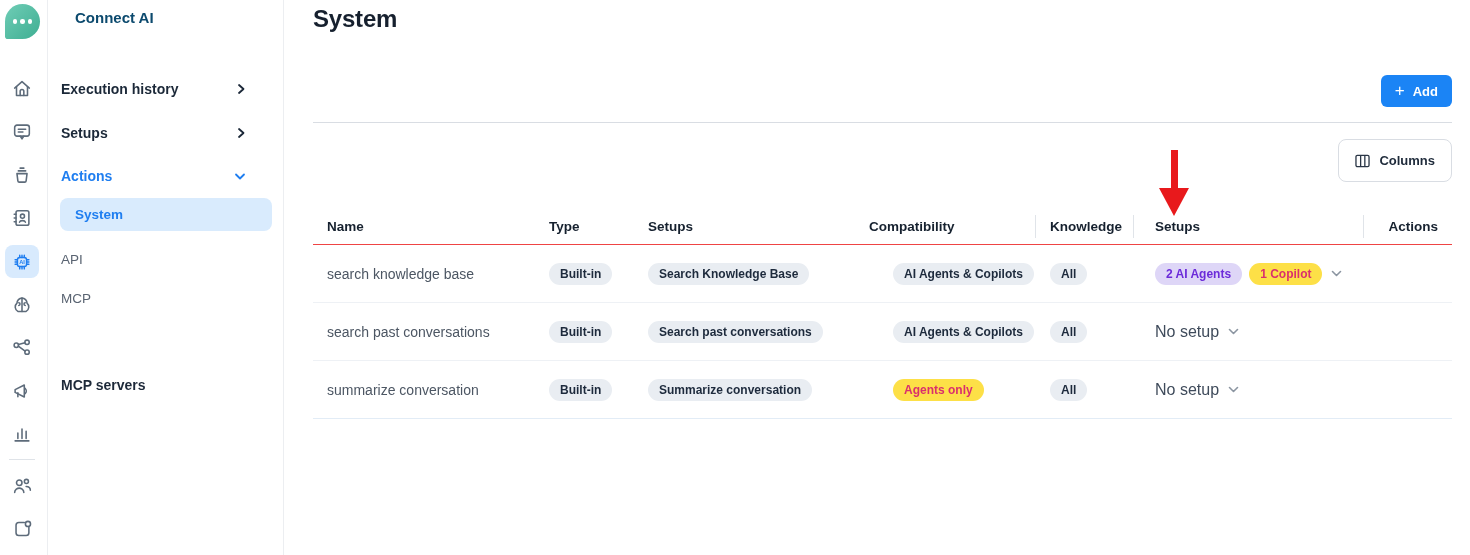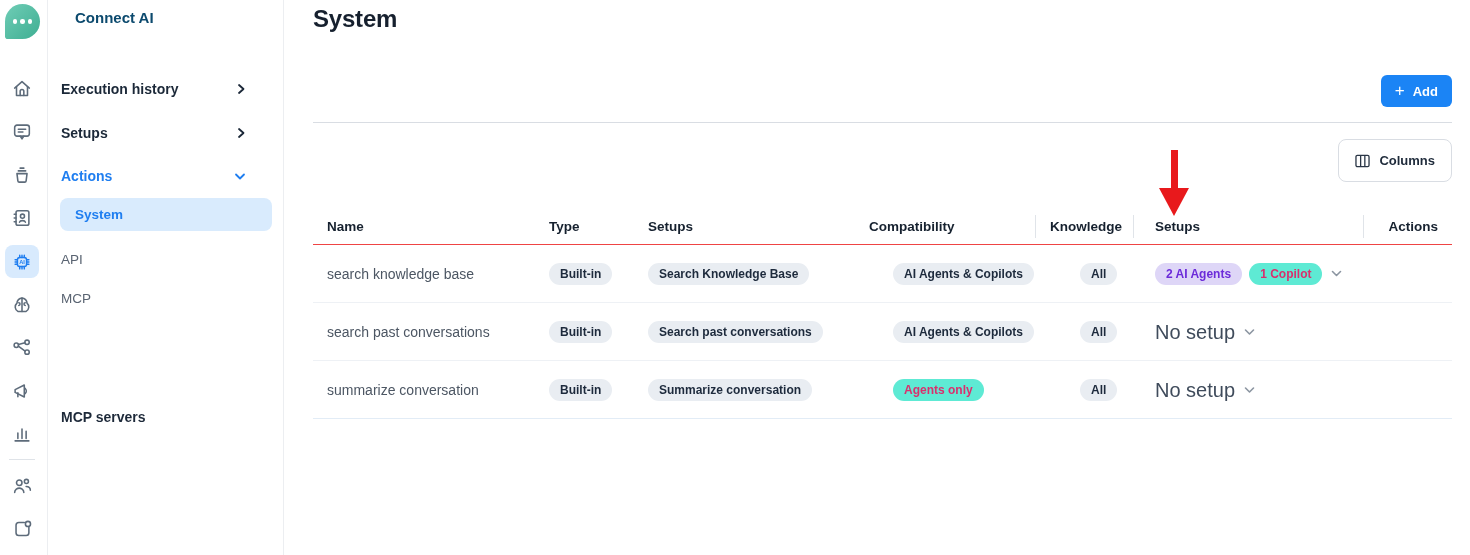--- a/index.html
+++ b/index.html
@@ -21,21 +21,21 @@
   .rail-divider { position:absolute; top:459px; left:9px; width:26px; border-top:1px solid #dfe3e8; }
 
   
   .sidebar { position:absolute; left:48px; top:0; bottom:0; width:236px; border-right:1px solid #eceef1; background:#fff; }
   .brand { position:absolute; left:27px; top:9px; font-weight:700; font-size:15px; color:#0c4a6e; }
   .nav-item { position:absolute; left:13px; right:10px; height:22px; display:flex; align-items:center;
               font-size:14px; font-weight:600; color:#1b2838; cursor:pointer; }
   .nav-item .chev { position:absolute; right:27px; display:flex; }
   .nav-item.blue { color:#1f7ef0; }
   .nav-sub { font-weight:400; font-size:13.5px; color:#5a6472; }
-  .nav-strong { font-weight:700; font-size:14px; color:#1d2939;margin-top:32px; }
+  .nav-strong { font-weight:700; font-size:14px; color:#1d2939; }
   .pill-selected { position:absolute; left:12px; right:11px; top:198px; height:33px; background:#d9ebfd;
                    border-radius:8px; display:flex; align-items:center; padding-left:15px;
                    color:#1f7ef0; font-weight:600; font-size:13.5px; cursor:pointer; }
 
   
   .main { position:absolute; left:284px; top:0; right:0; bottom:0; }
   .page-title { position:absolute; left:29px; top:5px; font-size:24px; font-weight:700; color:#16202e; letter-spacing:-0.2px; }
   .add-btn { position:absolute; top:75px; right:18px; height:32px; background:#1b84f5; color:#fff;
              border:none; border-radius:6px; font-size:13px; font-weight:600; padding:0 14px;
              display:flex; align-items:center; gap:8px; cursor:pointer; font-family:inherit; }
@@ -57,27 +57,27 @@
   .thead { position:relative; height:37px; border-bottom:1px solid #ef4444; }
   .th { position:absolute; top:50%; transform:translateY(-50%); font-size:13.5px; font-weight:700; color:#16212f; }
   .hsep { position:absolute; top:7px; width:1px; height:23px; background:#e0e4e9; }
   .row { position:relative; height:58px; border-bottom:1px solid #eef1f5; }
   .row.last { border-bottom:1px solid #e2ecf6; }
   .cell { position:absolute; top:50%; transform:translateY(-50%); white-space:nowrap; }
   .c-name   { left:14px;  color:#4c5663; font-size:14px; }
   .c-type   { left:236px;text-align:right; }
   .c-action { left:335px; }
   .c-compat { left:580px; }
-  .c-chan   { left:767px; }
+  .c-chan   { left:737px; }
   .c-setups { left:842px; display:flex; align-items:center; gap:7px;justify-content:flex-end; }
   .badge { display:inline-block; padding:5px 11px; border-radius:999px; background:#e9edf2;
            color:#1d2a3c; font-size:12px; font-weight:700; line-height:1; }
   .badge.purple { background:#ded6f7; color:#6c2bd9; }
-  .badge.pink   { background:#5eead4; color:#da2f6d; }
-  .no-setup { font-size:20px; color:#3f4b5b; }
+  .badge.pink   { background:#fde047; color:#da2f6d; }
+  .no-setup { font-size:16px; color:#3f4b5b; }
   .chev-sm { display:flex; margin-left:2px; }
   .setups-trigger { display:flex; align-items:center; gap:7px; cursor:pointer; }
 </style>
 </head>
 <body>
 
 <div class="rail">
   <div class="logo">
       <i></i>
       <i></i>

